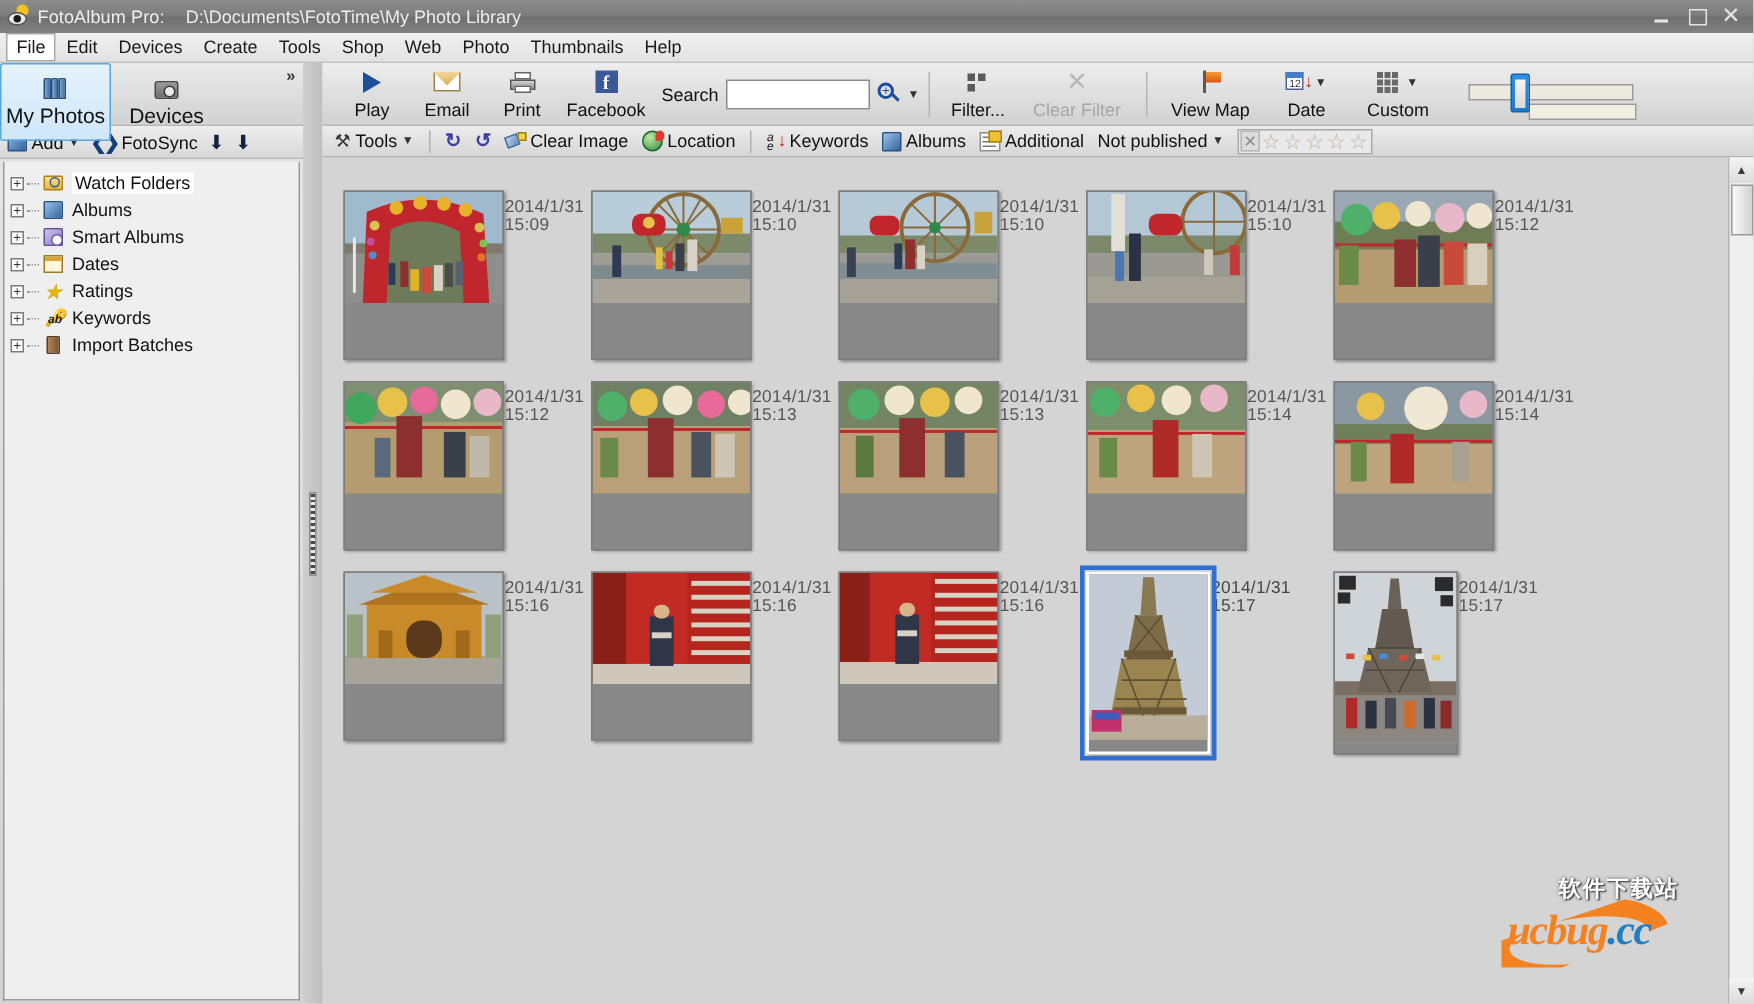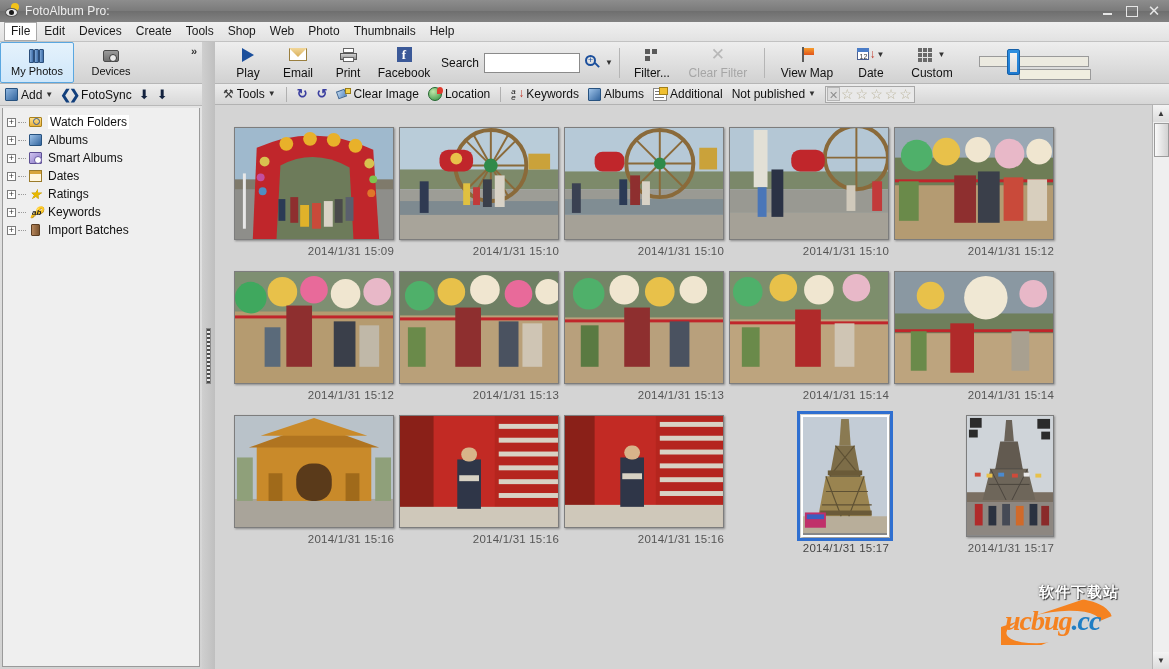--- a/index.html
+++ b/index.html
@@ -78,23 +78,23 @@
     display:flex; flex-direction:column;
     background: linear-gradient(180deg,#e6e6e6,#d2d2d2);
   }
   .tabstrip {
     height: 42px; flex:0 0 42px; display:flex; align-items:flex-start;
     position:relative;
     background: linear-gradient(180deg,#eaeaea 0%,#d2d2d2 100%);
     border-bottom:1px solid #b6b6b6;
   }
   .tab {
-    width: 74px; height:41px;
+    width: 74px; height:52px;
     display:flex; flex-direction:column; align-items:center; justify-content:center;
-    gap:1px; font-size:11px; color:#111; cursor:default;
+    gap:1px; font-size:14px; color:#111; cursor:default;
   }
   .tab.sel {
     background: linear-gradient(180deg,#e5f2fc 0%,#cfe7fa 100%);
     border:1px solid #5aa7e0;
     border-radius:2px;
   }
   .tab .ticon { height:16px; display:flex; align-items:center;}
   .chev { position:absolute; right:5px; top:3px; font-size:11px; color:#333; font-weight:bold;}
   .books {
     width:17px;height:15px;position:relative;
@@ -249,21 +249,21 @@
   .rb-star{color:#b9b39a;font-size:14px;line-height:15px;padding:0 1px;}
 
   
   .contentwrap { flex:1 1 auto; display:flex; min-height:0; }
   .grid {
     flex:1 1 auto; background:#d4d4d4; position:relative; overflow:hidden;
     padding: 22px 0 0 0;
   }
   .gridrow { display:flex; margin-bottom: 14px; padding-left: 14px; }
   .cell {
-    width:165px; display:flex; flex-direction:column; align-items:flex-end;
+    width:165px; display:flex; flex-direction:row; align-items:flex-start;
     margin-right:0px;
   }
   .thumb {
     border:1px solid #7d7d7d; background:#888; position:relative; overflow:hidden;
     box-shadow: 1px 1px 2px rgba(0,0,0,.35);
   }
   .thumb.land { width:160px; height:113px; }
   .thumb.port { width:88px; height:122px; }
   .cell.selected .thumb { outline: 3px solid #2f6fd0; outline-offset:1px; border:2px solid #fff;}
   .cap { font-size:11.5px; color:#555; margin-top:5px; letter-spacing:.2px;}
@@ -333,20 +333,21 @@
 
 <div id="app">
 
   <div class="titlebar">
     <div class="tb-icon">
       <div class="sun"></div>
         <div class="eye-w"></div>
         <div class="eye-p"></div>
     </div>
     <div class="tb-title">FotoAlbum Pro:</div>
+    <div class="tb-path">D:\Documents\FotoTime\My Photo Library</div>
     <div class="tb-buttons">
       <div class="tb-btn tb-min"></div>
       <div class="tb-btn tb-max"></div>
       <div class="tb-btn tb-close">✕</div>
     </div>
   </div>
 
   <div class="menubar">
     <div class="menu-item active">File</div>
     <div class="menu-item">Edit</div>

